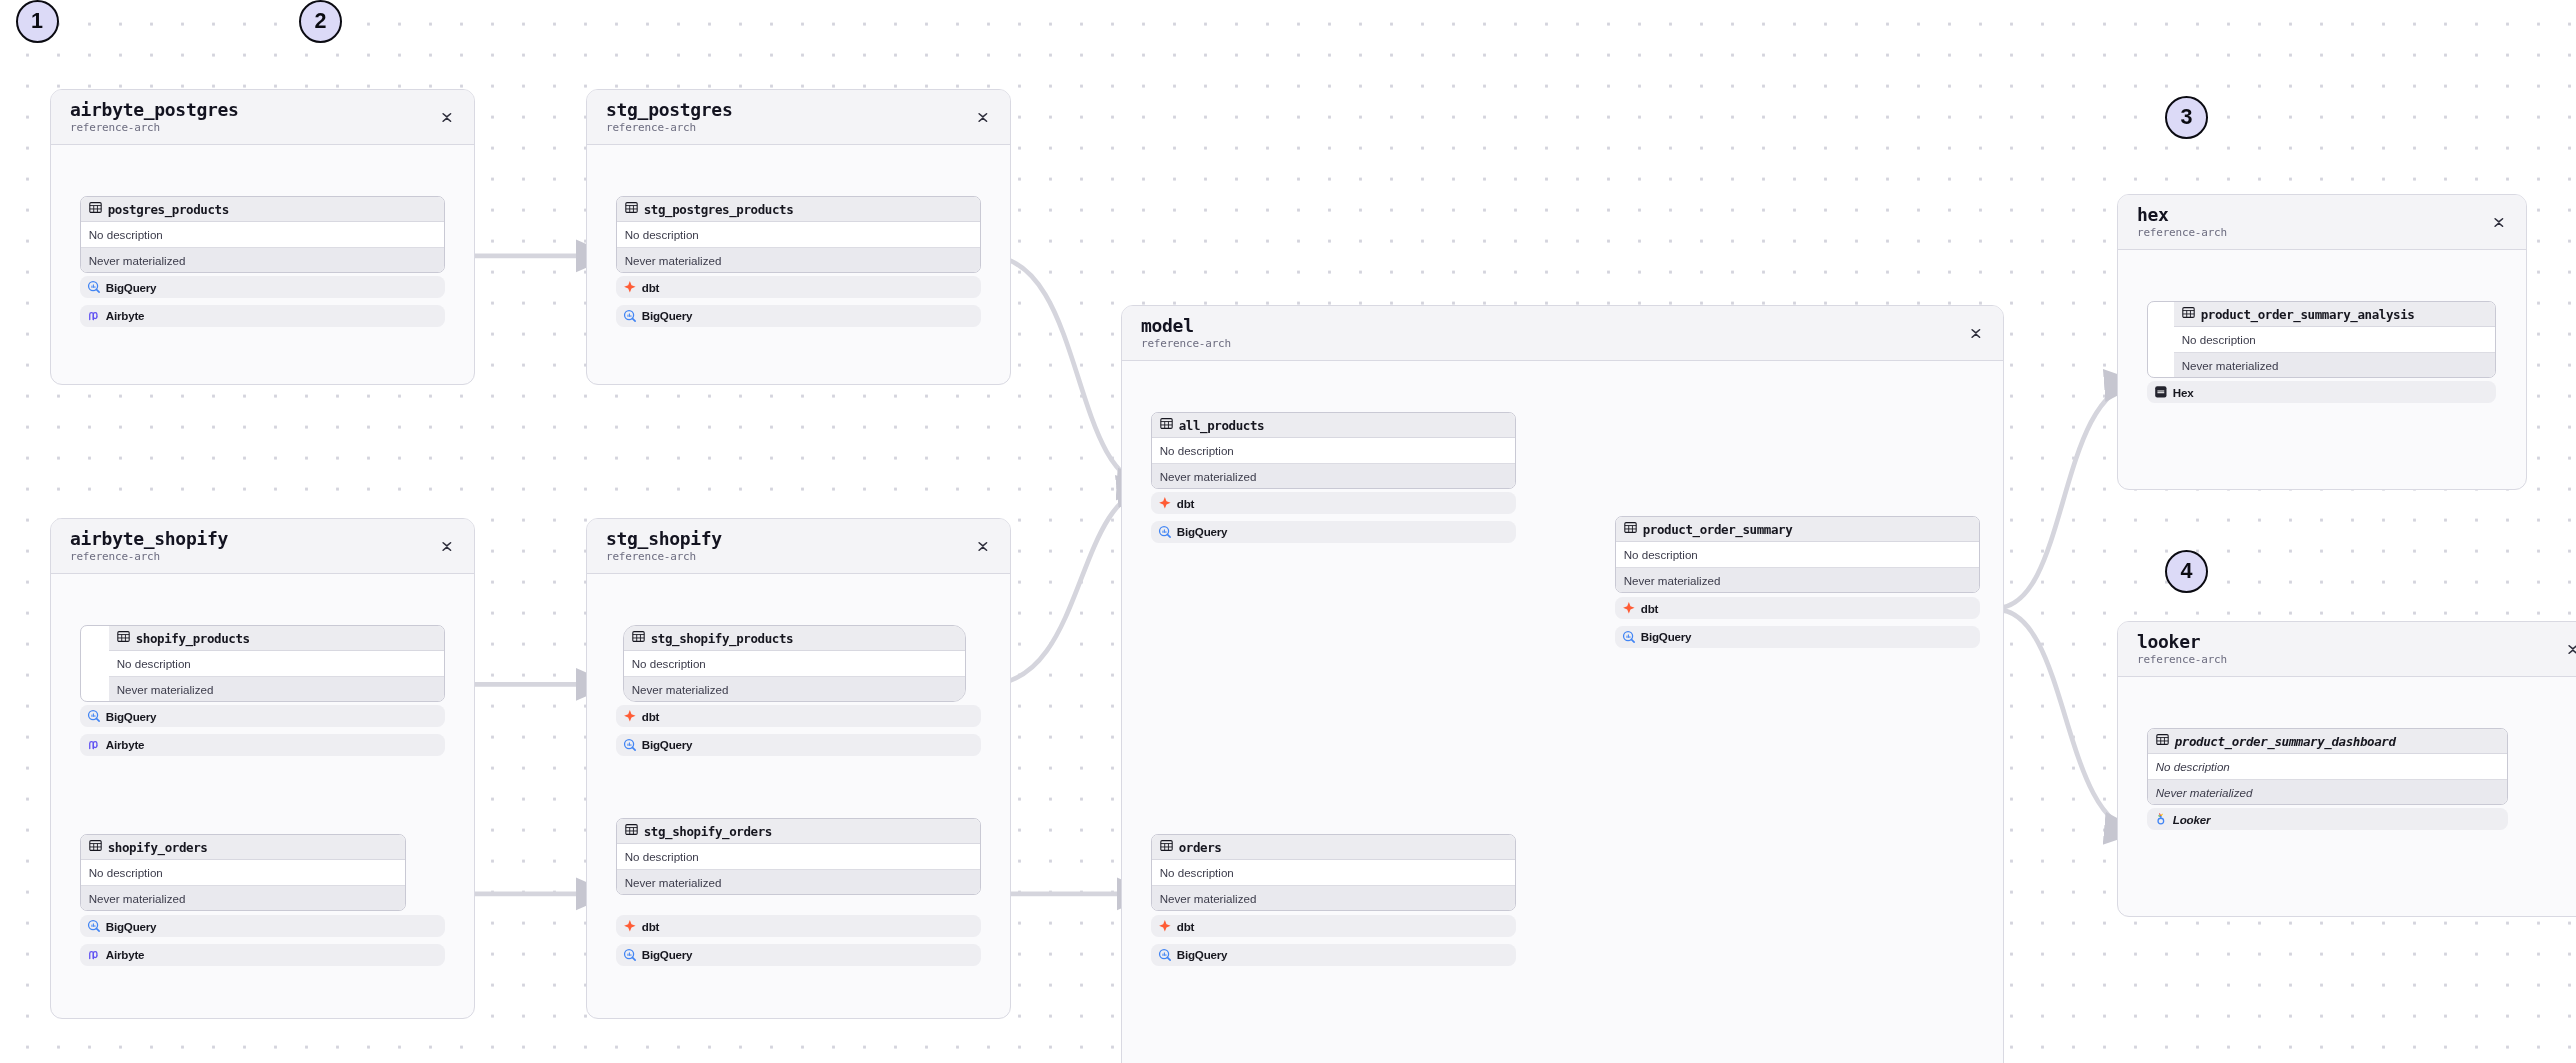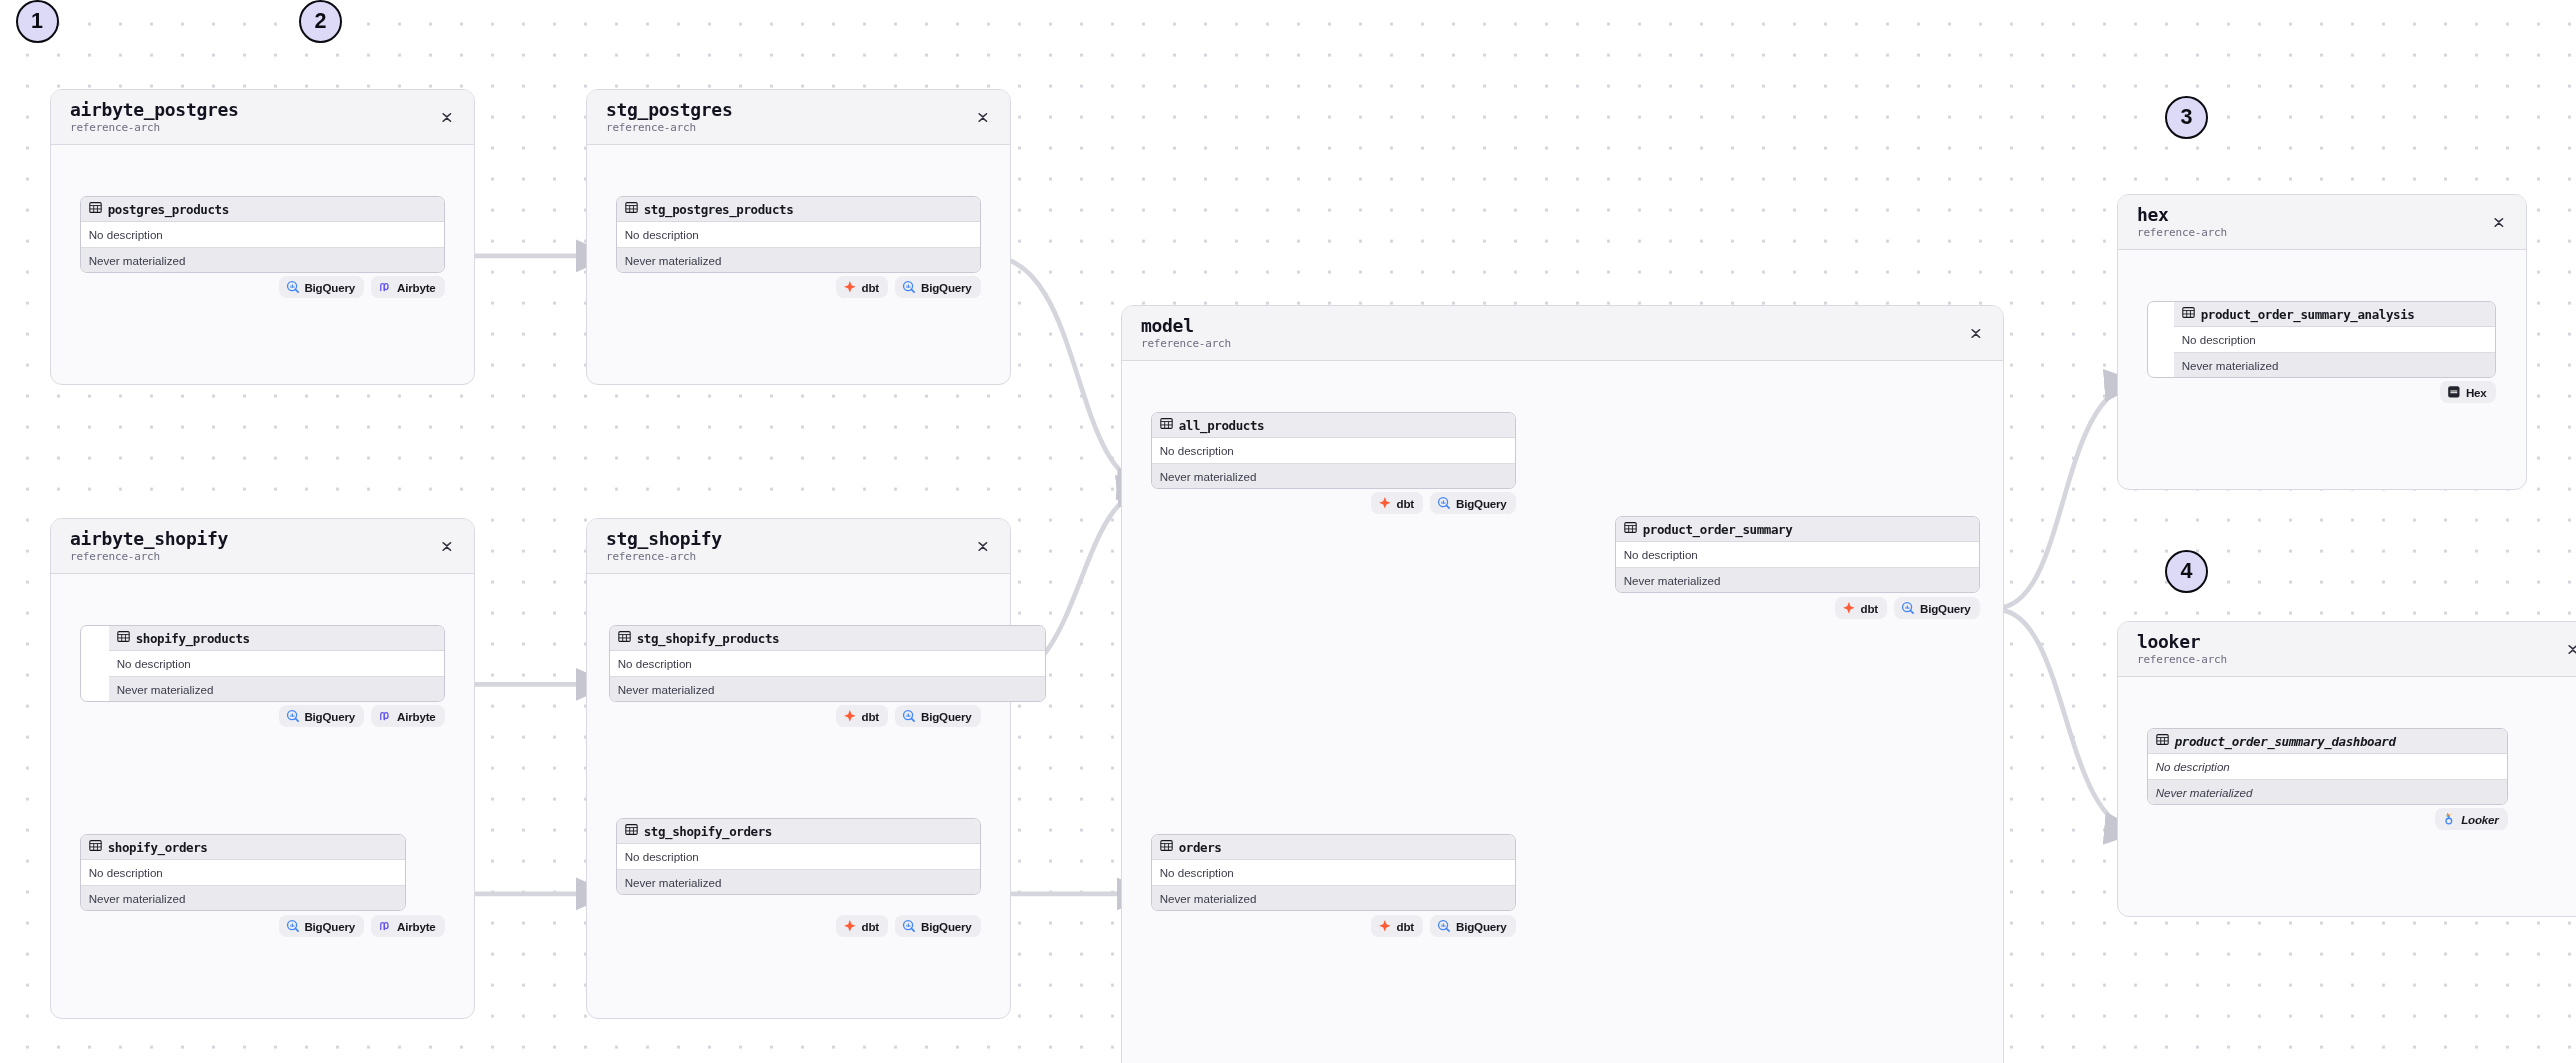--- a/index.html
+++ b/index.html
@@ -100,20 +100,21 @@
   .node-row.mat  { background: #e9e9ee; border-top: 0.9px solid #dcdce3; }
 
   .table-icon { flex: 0 0 auto; width: 13px; height: 13px; }
 
   
   .badges {
     position: absolute;
     display: flex;
     gap: 6.9px;
     z-index: 3;
+    flex-direction: column;
   }
   .badge {
     display: flex;
     align-items: center;
     gap: 5.2px;
     background: #eeeef2;
     border-radius: 7.7px;
     padding: 3.4px 9.4px 3.4px 6.9px;
     height: 22px;
     cursor: pointer;
@@ -373,21 +374,21 @@
        <span class="group-sub">reference-arch</span>
      </div>
      <span class="collapse-icon">
             <svg width="13.7" height="17" viewBox="0 0 16 20" xmlns="http://www.w3.org/2000/svg">
         <path d="M3.6 5.6 L8 9.2 L12.4 5.6" fill="none" stroke="#2c2c3a" stroke-width="1.8" stroke-linecap="round" stroke-linejoin="round"></path>
         <path d="M3.6 14.4 L8 10.8 L12.4 14.4" fill="none" stroke="#2c2c3a" stroke-width="1.8" stroke-linecap="round" stroke-linejoin="round"></path>
       </svg>
           </span>
         </div>
         <div class="group-body" style="height: 446px;">
-          <div class="node" style="left: 22px; top: 51px; width: 437px;">
+          <div class="node" style="left: 36px; top: 51px; width: 343px; border-radius: 13px;">
             <div class="node-title">
          <span><svg class="table-icon" viewBox="0 0 16 16" xmlns="http://www.w3.org/2000/svg">
         <rect x="1" y="2" width="14" height="12" rx="1.5" fill="none" stroke="#16161f" stroke-width="1.3"></rect>
         <line x1="1" y1="5.6" x2="15" y2="5.6" stroke="#16161f" stroke-width="1.1"></line>
         <line x1="1" y1="9.8" x2="15" y2="9.8" stroke="#16161f" stroke-width="1.1"></line>
         <line x1="5.8" y1="5.6" x2="5.8" y2="14" stroke="#16161f" stroke-width="1.1"></line>
         <line x1="10.4" y1="5.6" x2="10.4" y2="14" stroke="#16161f" stroke-width="1.1"></line>
       </svg></span>
          <span class="node-title-text">stg_shopify_products</span>
        </div>

